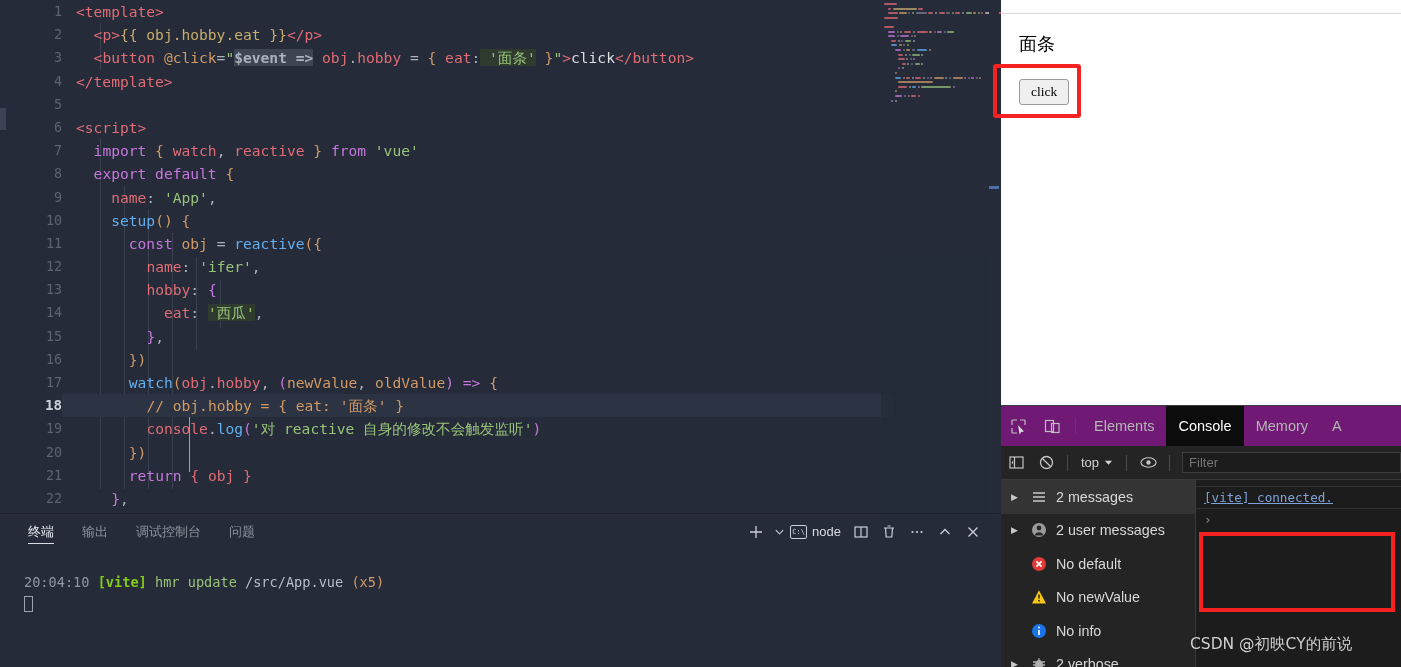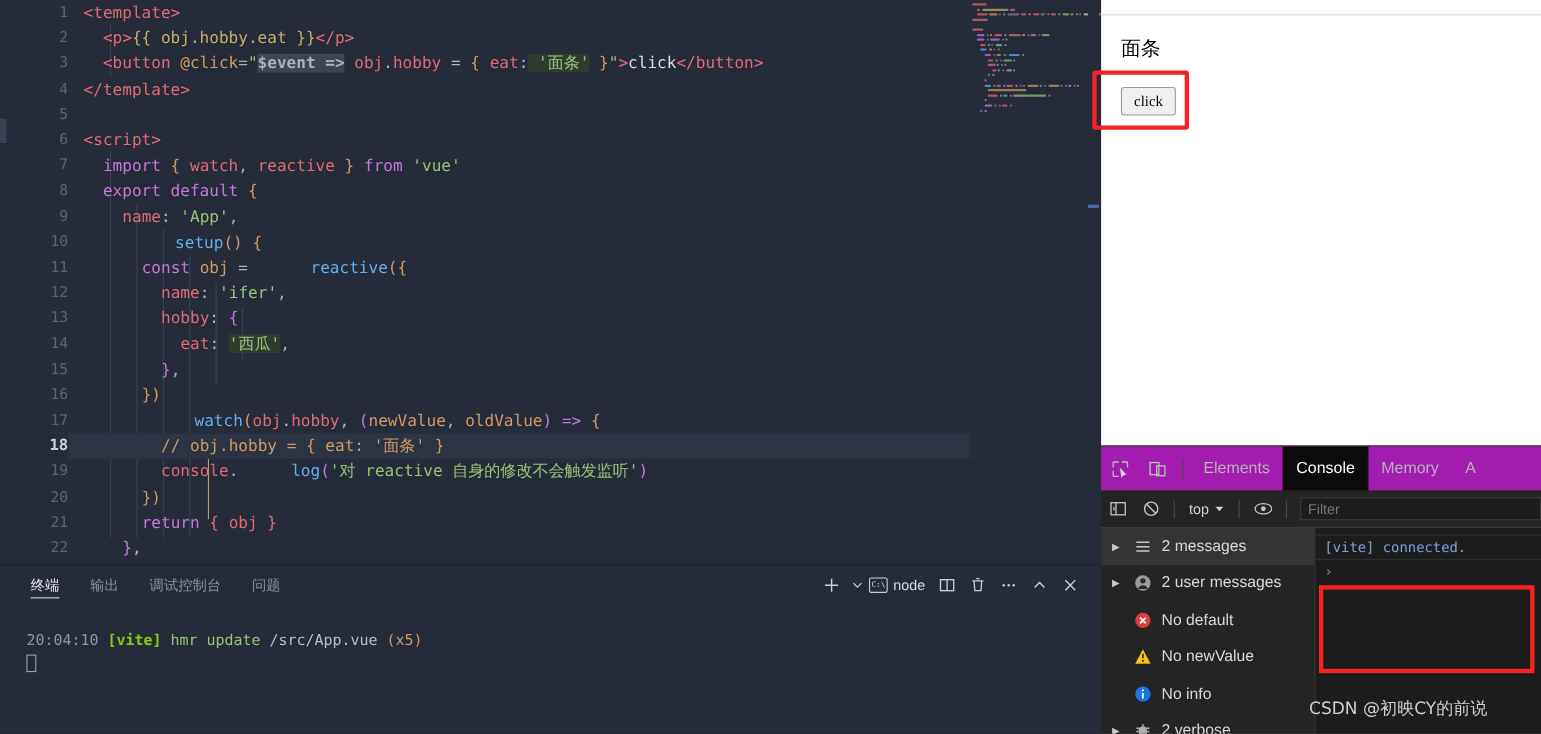--- a/index.html
+++ b/index.html
@@ -52,21 +52,21 @@
   .t-prop  { color:#e06c75; }
   .t-str   { color:#98c379; }
   .t-punc  { color:#abb2bf; }
   .t-param { color:#d19a66; }
   .t-cmt   { color:#d19a66; }
   .t-mustache { color:#c8ae6d; }
   .t-plain { color:#abb2bf; }
   .t-curly { color:#d19a66; }
   .t-white { color:#dcdfe4; }
   .t-attr  { color:#d19a66; }
-  .t-blue  { color:#61afef;margin-left:48px; }
+  .t-blue  { color:#61afef; }
   .t-selbg { background:#3e4451;font-weight:bold; }
   .t-strhl { background:#2e3b2e; }
 
   
   .pairline { position:absolute; background:#b8a06a; }
 
   
   .minimap {
     position:absolute; right:12px; top:0; width:108px; height:513px;
     background:#252b38; opacity:.85;
@@ -143,21 +143,21 @@
     border:4px solid #f52222; border-radius:3px; pointer-events:none;
   }
 
   
   .devtools {
     position:absolute; left:1001px; top:405px; width:400px; height:262px;
     background:#242424; border-top:1px solid #3c3c3c;
     font-family:"Liberation Sans", sans-serif;
   }
   .dt-tabs { position:absolute; left:0; top:0; width:400px; height:40px;
-    display:flex; align-items:center; background:#a21caf; }
+    display:flex; align-items:center; background:#701a75; }
   .dt-ico { width:34px; height:40px; display:flex; align-items:center; justify-content:center; cursor:pointer; }
   .dt-sep { width:1px; height:16px; background:#4a4a4a; margin:0 6px; }
   .dt-tab {
     padding:0 12px; height:40px; line-height:40px; font-size:14.5px; color:#b5b5b5; cursor:pointer; white-space:nowrap;
   }
   .dt-tab.active { background:#0c0c0c; color:#ffffff; }
   .dt-toolbar {
     position:absolute; left:0; top:40px; width:400px; height:34px;
     display:flex; align-items:center; background:#242424; border-bottom:1px solid #3a3a3a;
   }
@@ -179,21 +179,21 @@
   .dt-side-row.sel { background:#343434; }
   .caret { width:10px; color:#c9c9c9; font-size:9px; }
   .caret.blank { visibility:hidden; }
   .badge-ico { width:17px; height:17px; display:flex; align-items:center; justify-content:center; }
   .dt-console {
     flex:1; height:188px; background:#1c1c1c;
     font-family:"DejaVu Sans Mono","Liberation Mono",monospace; font-size:12.6px;
     color:#b6c9e3; padding-top:6px; position:relative; overflow:hidden;
   }
   .con-line { color:#7ea2d8; line-height:21px; padding-left:8px; white-space:nowrap; }
-  .con-line.sep { border-top:1px solid #313131; }
+  .con-line.sep { border-top:1px solid #313131;text-decoration:underline; }
   .con-prompt { color:#8c8c8c; padding-left:8px; line-height:21px; }
   .annot-2 {
     position:absolute; left:1199px; top:532px; width:196px; height:80px;
     border:4px solid #f52222; pointer-events:none;
   }
   .wm-red {
     position:absolute; left:1185px; top:598px; font-size:37px; color:#cf1d1d;
     font-family:"DejaVu Sans", sans-serif; font-weight:700; opacity:.9; letter-spacing:2px;
     pointer-events:none; white-space:nowrap;
   }

